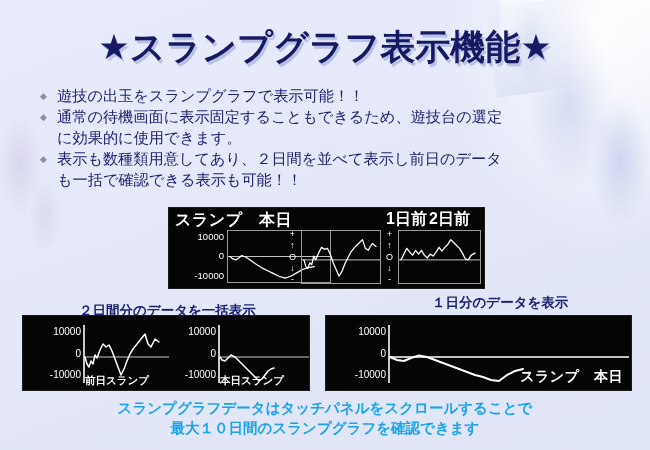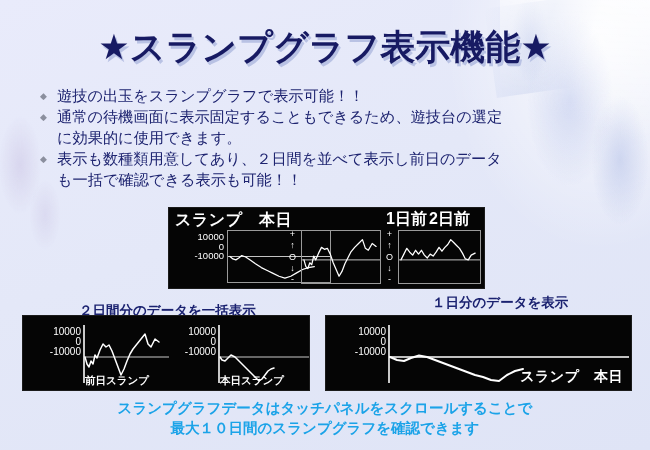--- a/index.html
+++ b/index.html
@@ -72,21 +72,21 @@
   }
   #panel-top{left:168px;top:207px;width:317px;height:82px;}
   #panel-bl {left:22px; top:315px;width:288px;height:76px;}
   #panel-br {left:325px;top:315px;width:307px;height:76px;}
   .gtitle{
     position:absolute;color:#ffffff;font-weight:bold;
     white-space:nowrap;
   }
   .ylabels{
     position:absolute;color:#ffffff;
-    display:flex;flex-direction:column;justify-content:flex-start;
+    display:flex;flex-direction:column;justify-content:space-between;
     text-align:right;box-sizing:border-box;
   }
   .ylabels span{line-height:1;display:block;}
   .symcol{
     position:absolute;color:#ffffff;text-align:center;
     display:flex;flex-direction:column;justify-content:space-between;
     align-items:center;line-height:1;
   }
   .plot{position:absolute;overflow:visible;}
   .plot svg{display:block;width:100%;height:100%;}

